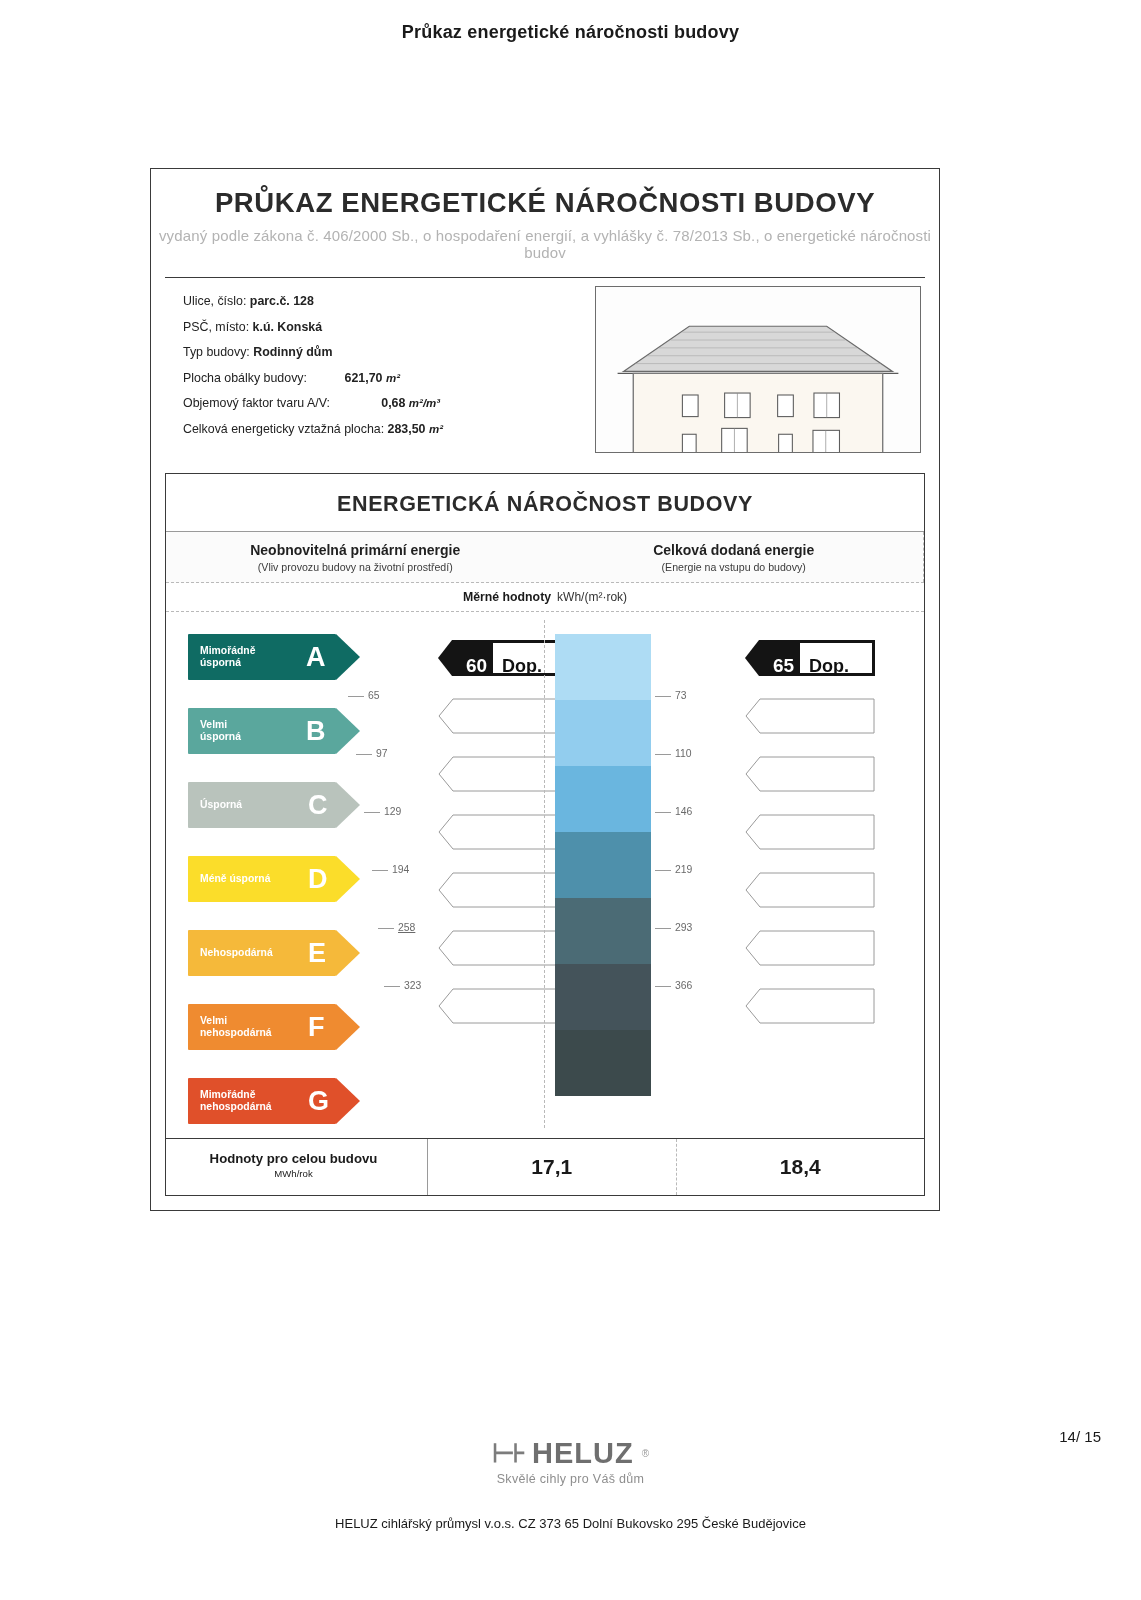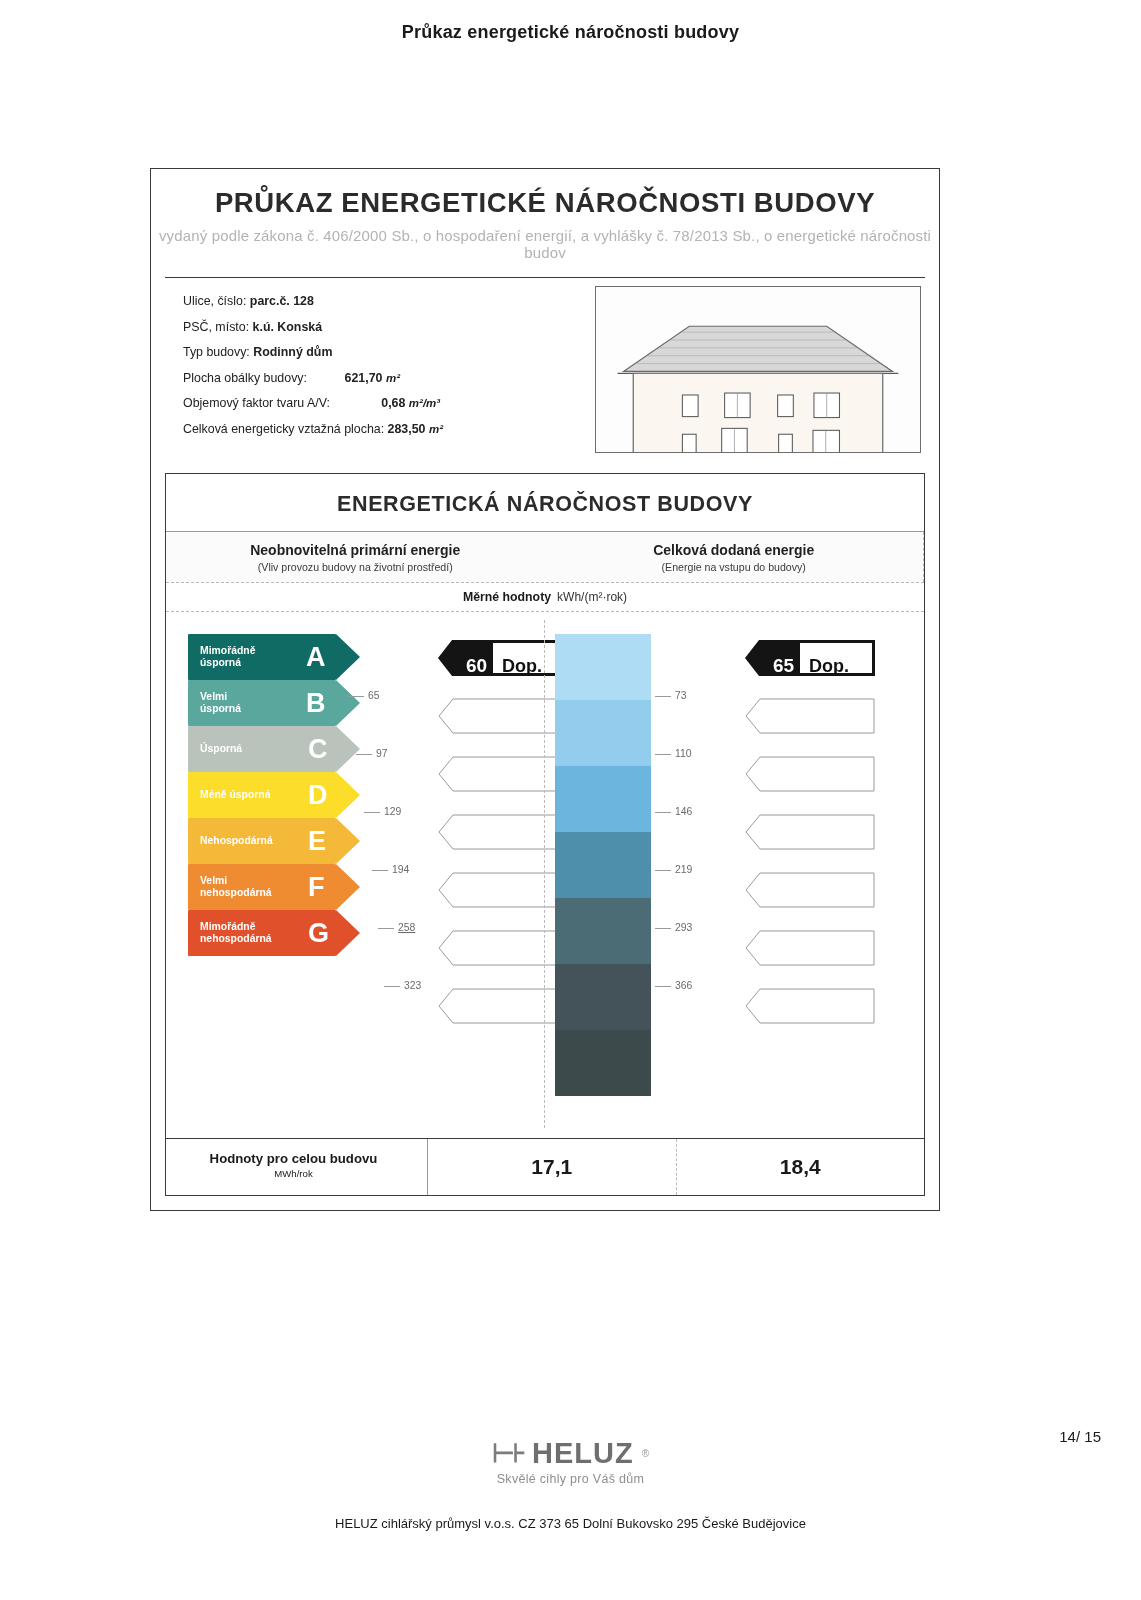--- a/index.html
+++ b/index.html
@@ -172,21 +172,21 @@
   
   .arrow-list {
     position: absolute;
     left: 22px;
     top: 6px;
     width: 215px;
   }
   .arrow {
     position: relative;
     height: 46px;
-    margin-bottom: 0;
+    margin-bottom: 28px;
     display: flex;
     align-items: center;
     color: #ffffff;
   }
   .arrow .body {
     position: absolute;
     left: 0; top: 0; bottom: 0;
     border-radius: 1px;
   }
   .arrow .tip {

